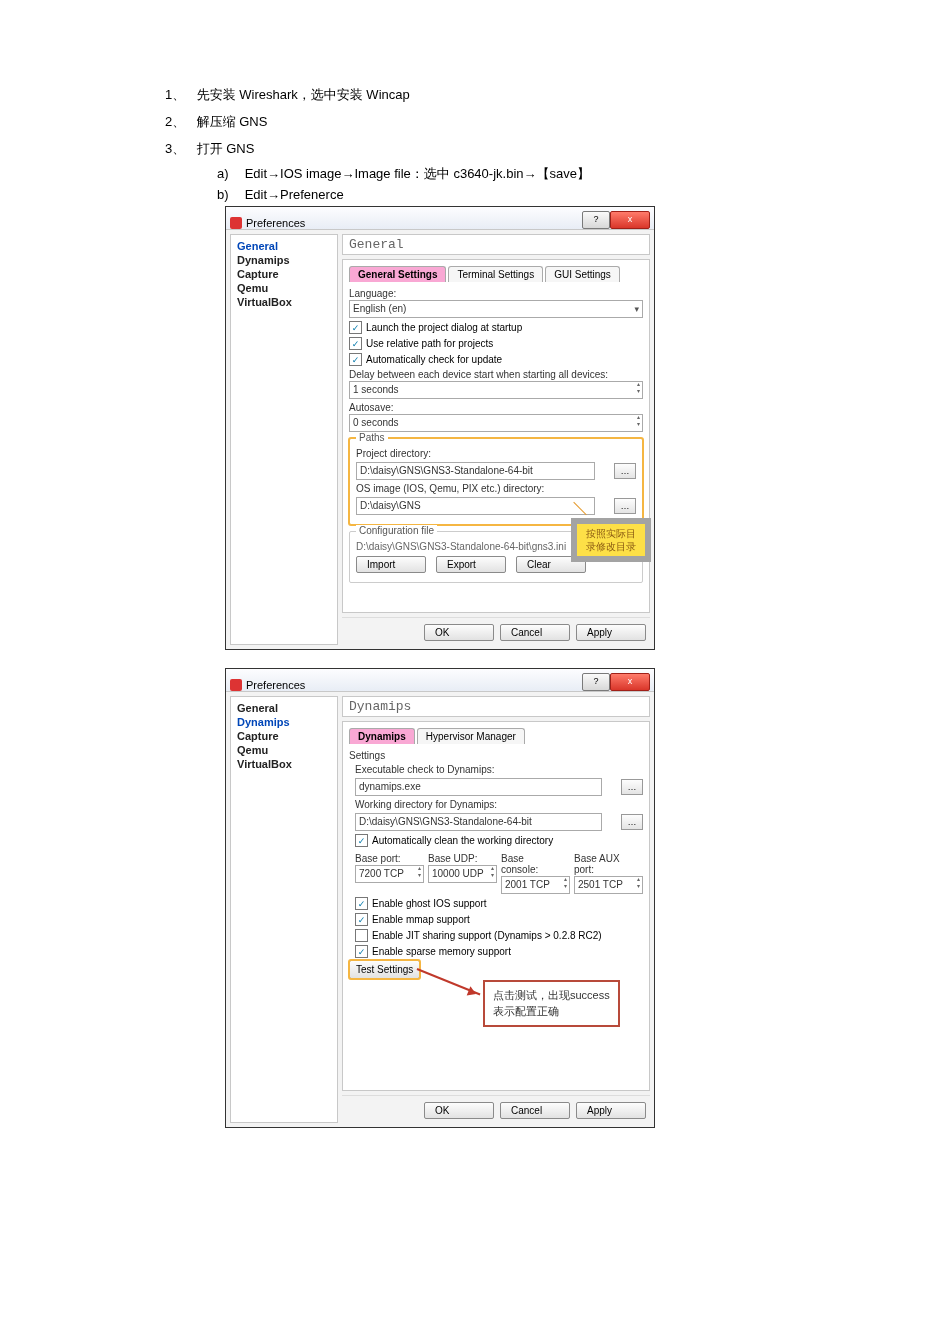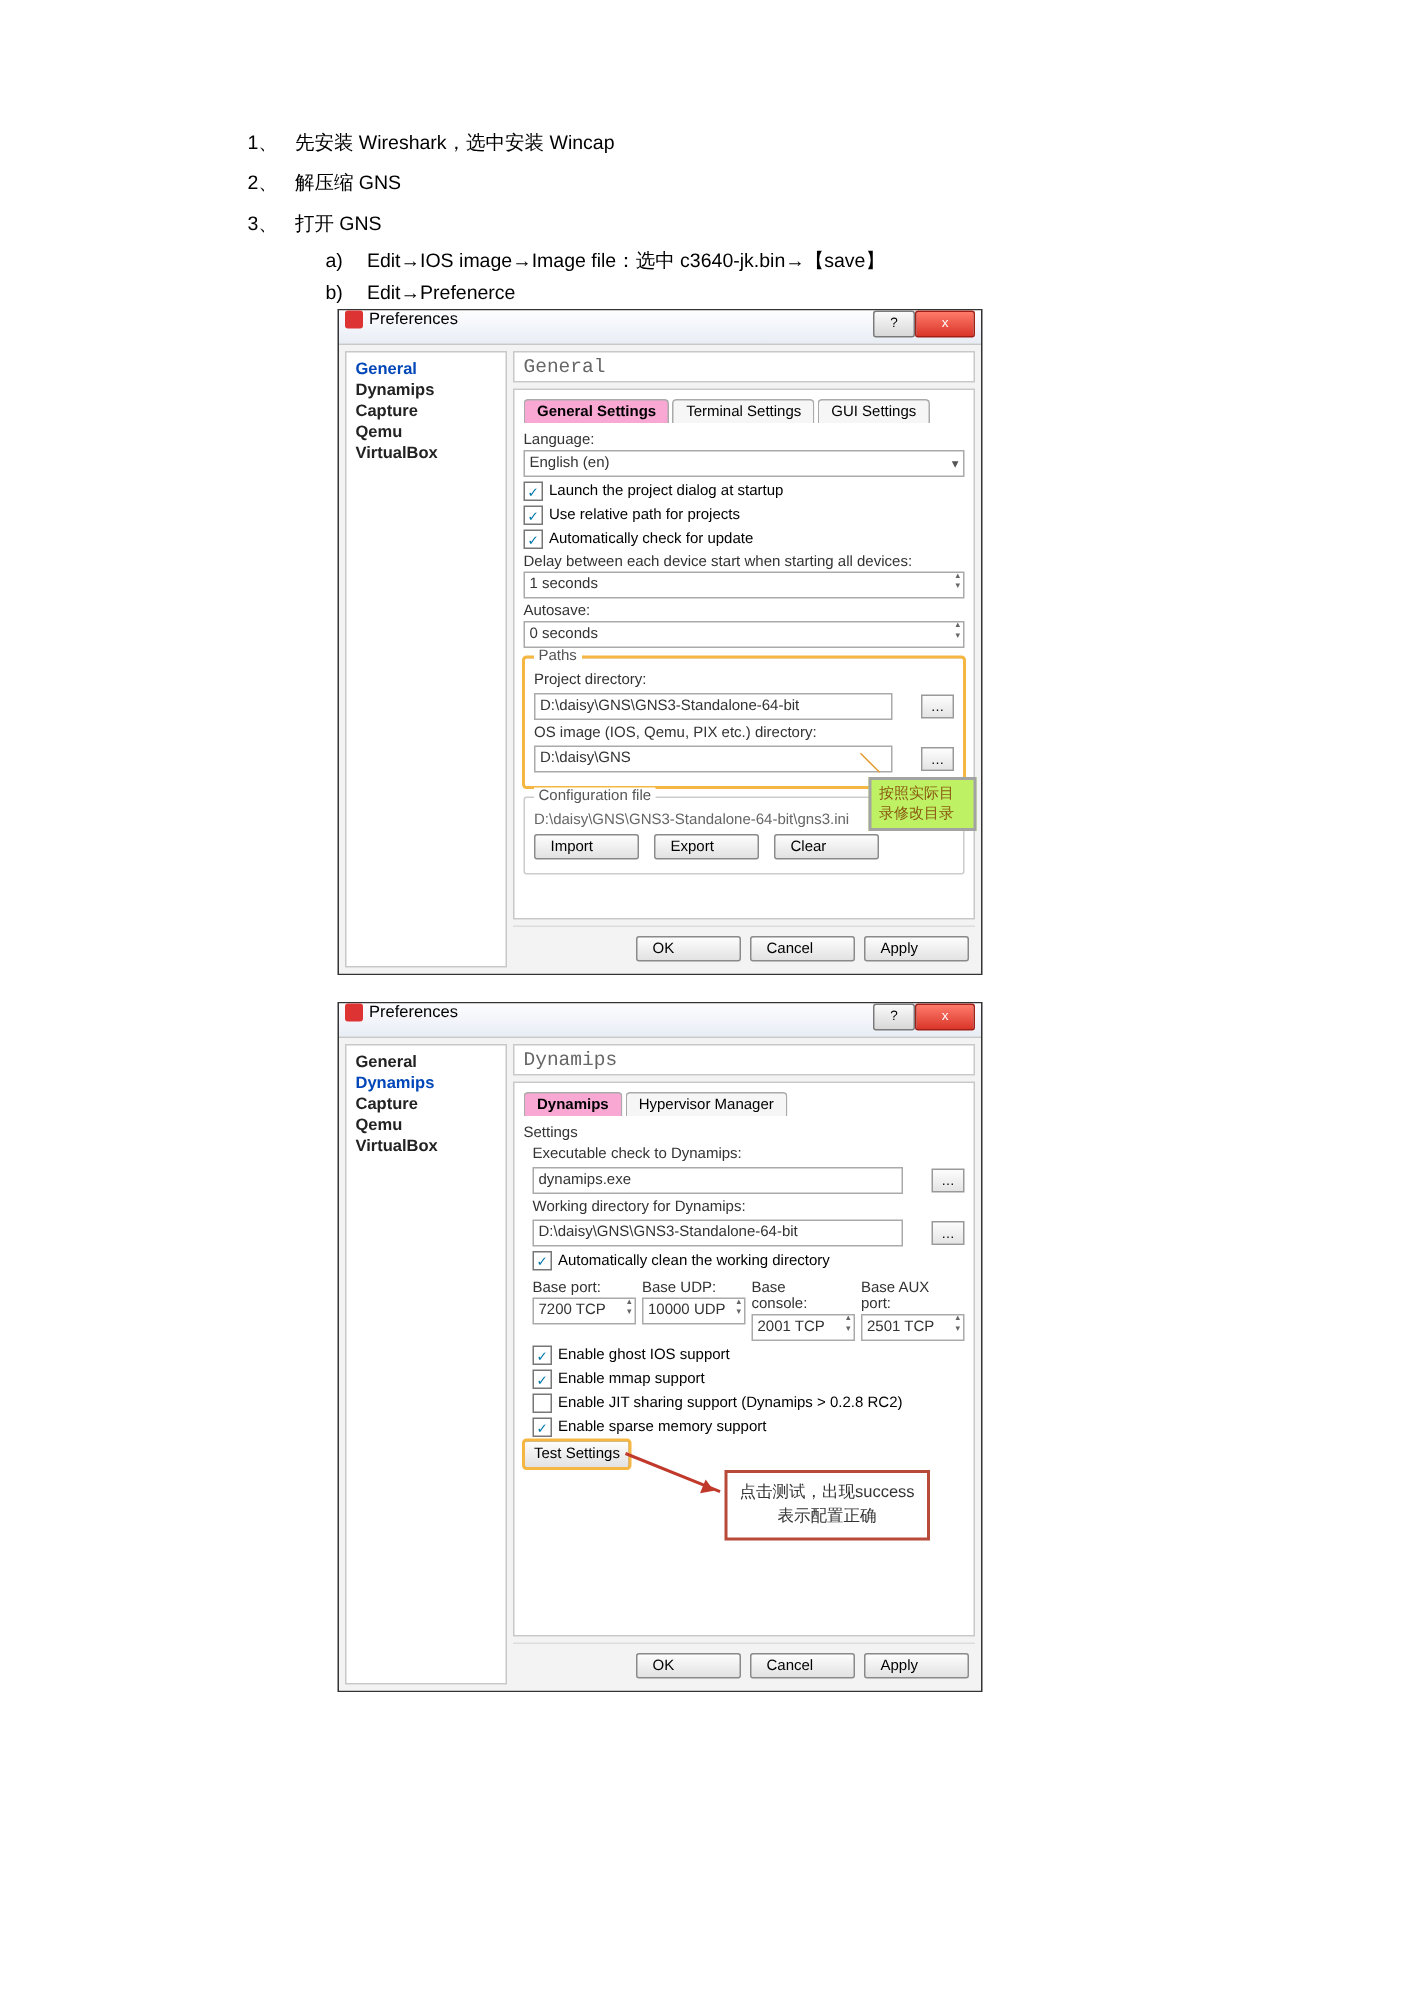--- a/index.html
+++ b/index.html
@@ -3,21 +3,21 @@
 <meta charset="utf-8">
 <style>
   html,body{margin:0;padding:0;background:#fff;font-family:"Microsoft YaHei",Arial,sans-serif;font-size:13px;color:#000}
   .page{width:784px;min-height:1337px;box-sizing:border-box;padding:85px 165px 40px 165px}
   .list{margin:0;padding:0}
   .li{margin:0 0 6px 0;line-height:1.6}
   .num{display:inline-block;width:28px}
   .sub{margin-left:52px;margin-bottom:4px}
   .subletter{display:inline-block;width:24px}
   .win{margin:2px 0 12px 60px;width:428px;border:1px solid #333;background:linear-gradient(#fdfdfd,#f2f2f2);font-family:Tahoma,Arial,sans-serif;font-size:10px;color:#000}
-  .titlebar{height:22px;background:linear-gradient(#fdfdff,#e8edf5);border-bottom:1px solid #c8c8c8;display:flex;align-items:flex-start;padding:0 4px;position:relative}
+  .titlebar{height:22px;background:linear-gradient(#fdfdff,#e8edf5);border-bottom:1px solid #c8c8c8;display:flex;align-items:flex-end;padding:0 4px;position:relative}
   .ticon{width:12px;height:12px;background:#d33;margin-right:4px;border-radius:2px}
   .ttl{font-size:11px;flex:1}
   .wbtns{display:flex;gap:0}
   .wbtn{width:26px;height:16px;border:1px solid #7a7a7a;background:linear-gradient(#fafafa,#d8d8d8);font-size:9px;text-align:center;line-height:14px;border-radius:2px}
   .wbtn.x{width:38px;background:linear-gradient(#ff7b6b,#d9362a);color:#fff;border-color:#a02018}
   .body{display:flex;padding:4px;background:#f3f3f3}
   .side{width:94px;border:1px solid #c8c8c8;background:#fff;padding:4px 6px}
   .side div{padding:1px 0;font-size:11px;font-weight:bold;color:#222}
   .side .sel{color:#0046b8}
   .main{flex:1;margin-left:4px;display:flex;flex-direction:column}
@@ -34,27 +34,27 @@
   .chkbox{width:11px;height:11px;border:1px solid #777;background:#fff;display:inline-flex;align-items:center;justify-content:center;font-size:9px;color:#07a}
   .group{border:1px solid #ccc;border-radius:2px;padding:6px;margin-top:6px;position:relative}
   .gtitle{position:absolute;top:-7px;left:6px;background:#fff;padding:0 3px;font-size:10px;color:#555}
   .browse{display:inline-block;width:20px;height:14px;border:1px solid #999;background:linear-gradient(#fdfdfd,#e4e4e4);text-align:center;font-size:9px;line-height:14px;vertical-align:top;margin-left:2px}
   .row{display:flex;align-items:center;gap:17px;margin:3px 0}
   .btn{border:1px solid #8a8a8a;background:linear-gradient(#fdfdfd,#e2e2e2);padding:2px 10px;font-size:10px;border-radius:2px;min-width:48px;text-align:left}
   .buttons{display:flex;justify-content:flex-end;gap:6px;padding:6px 4px 4px 0;border-top:1px solid #ddd;margin-top:4px;background:#f3f3f3}
   .spin{position:relative}
   .spin::after{content:"▴\A▾";white-space:pre;position:absolute;right:2px;top:-1px;font-size:6px;line-height:7px;color:#666}
   .hl{outline:2px solid #f5b642;outline-offset:-1px;border-radius:2px}
-  .callout{position:absolute;border:2px solid #a3a3a3;background:#bef264;padding:3px 5px;font-size:10px;color:#8a5a12;line-height:1.3;text-align:left}
+  .callout{position:absolute;border:6px solid #a3a3a3;background:#fde047;padding:3px 5px;font-size:10px;color:#8a5a12;line-height:1.3;text-align:center}
   .callline{position:absolute;background:#e59a2c;height:1px}
   .ports{display:flex;gap:4px;margin:3px 0}
   .pcol{flex:1}
   .redarrow{position:absolute;border-top:2px solid #c0392b;transform-origin:left center}
   .redarrow::after{content:"";position:absolute;right:-1px;top:-5px;border:5px solid transparent;border-left:8px solid #c0392b}
-  .note{position:absolute;border:2px solid #b84a3a;background:#fff;padding:6px 8px;font-size:11px;color:#333;text-align:center;line-height:1.4}
+  .note{position:absolute;border:2px solid #b84a3a;background:#fff;padding:6px 8px;font-size:11px;color:#333;text-align:left;line-height:1.4}
 </style>
 </head>
 <body>
 
 <div class="page">
 
   <div class="list">
     <div class="li">
       <span class="num">1、</span>
       <span>先安装 Wireshark，选中安装 Wincap</span>

